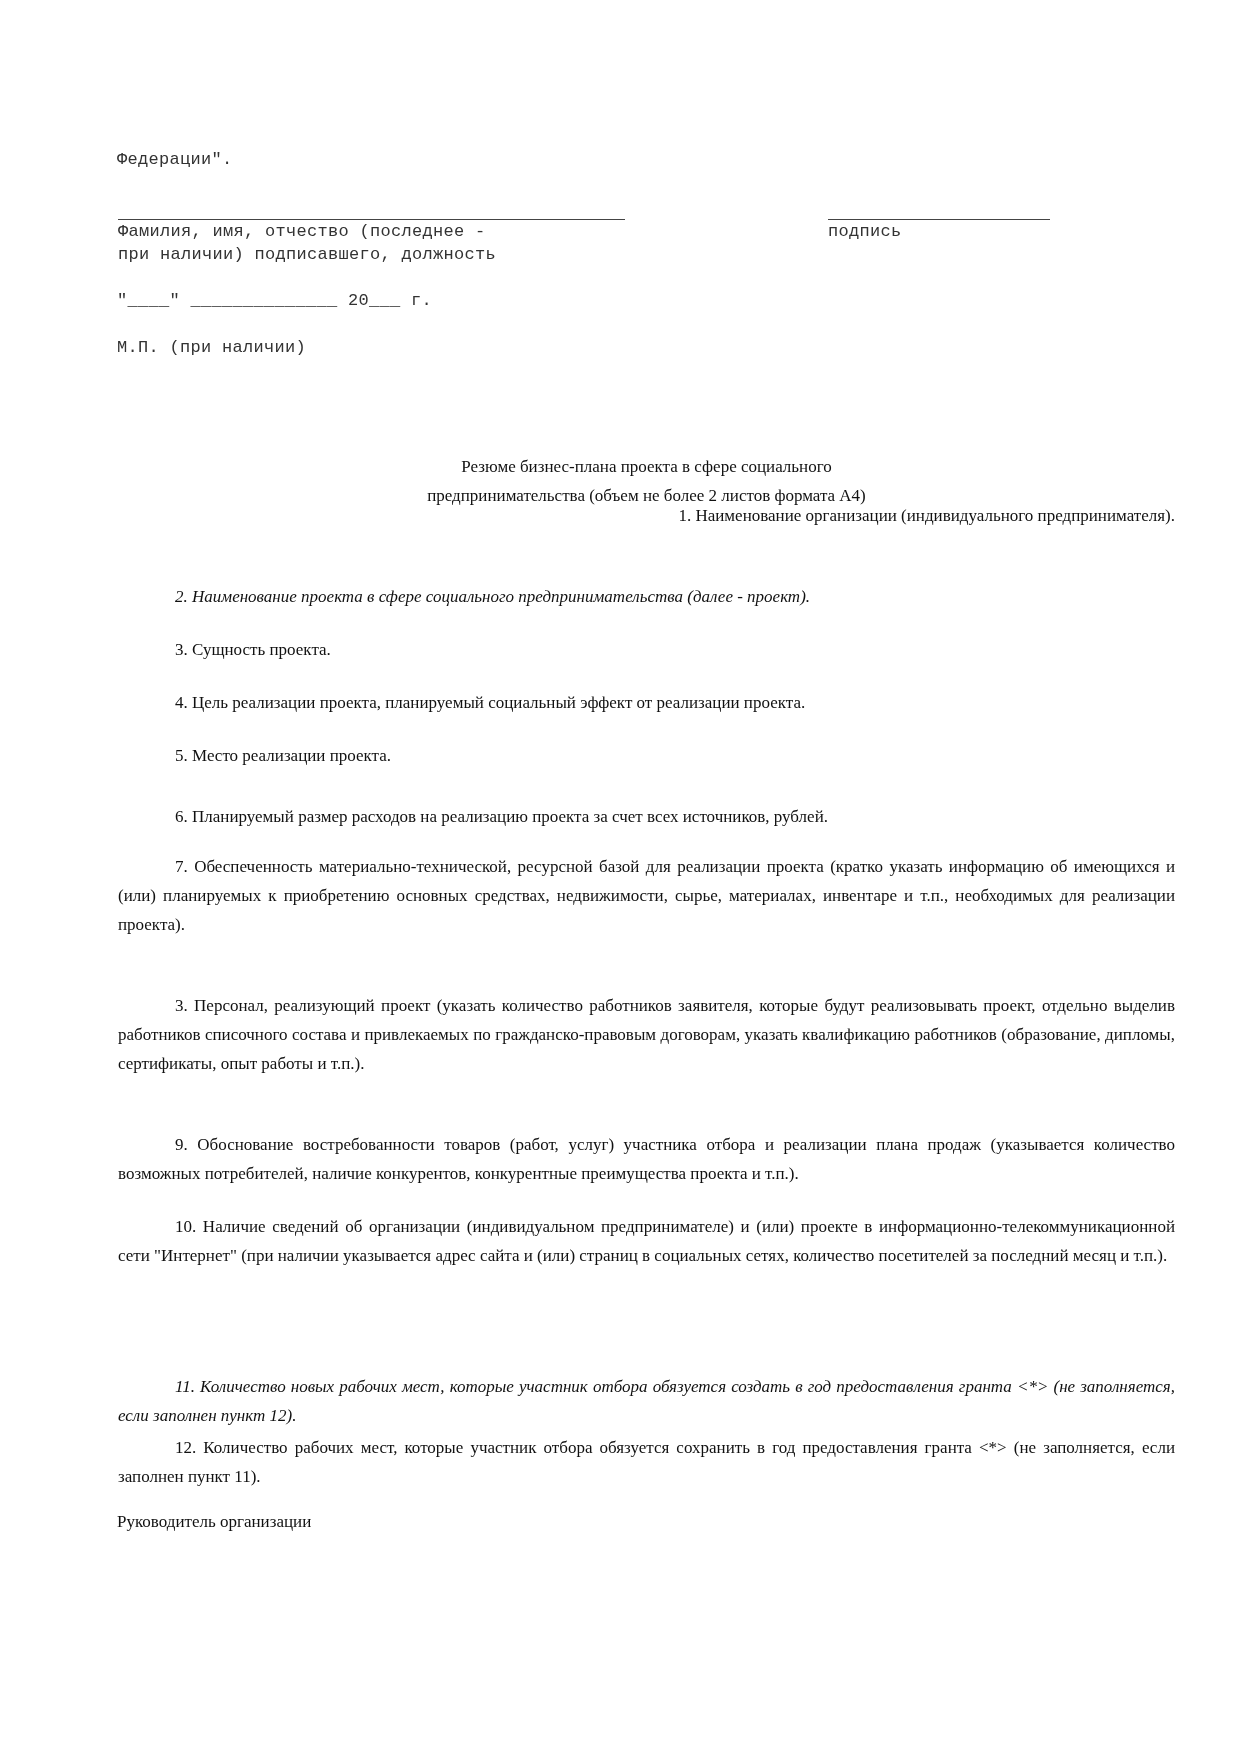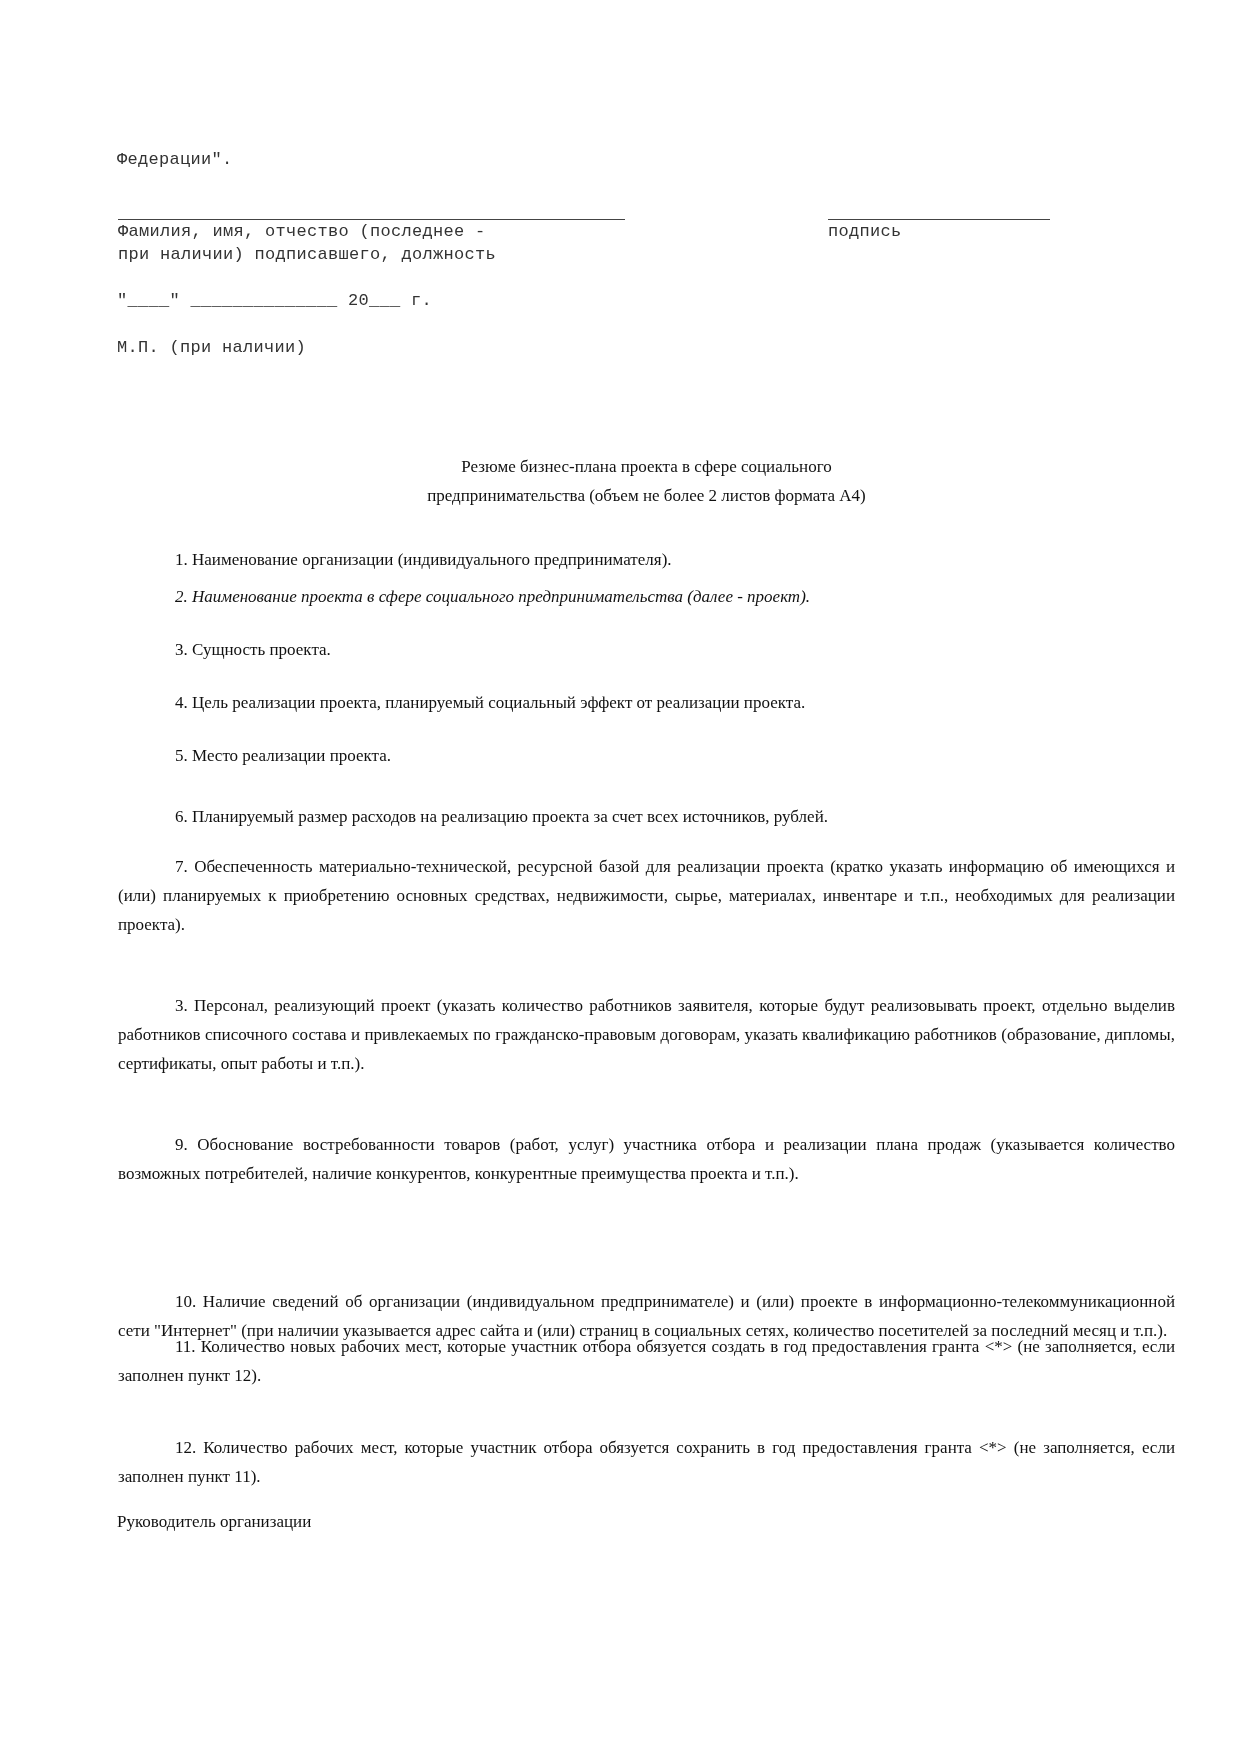--- a/index.html
+++ b/index.html
@@ -27,27 +27,27 @@
 <div class="abs mono center" style="left:828px; top:222px; width:222px;">подпись</div>
 
 <div class="abs mono" style="left:117px; top:291px;">"____" ______________ 20___ г.</div>
 <div class="abs mono" style="left:117px; top:338px;">М.П. (при наличии)</div>
 
 <div class="title serif">
   <div>Резюме бизнес-плана проекта в сфере социального</div>
   <div>предпринимательства (объем не более 2 листов формата А4)</div>
 </div>
 
-<div class="item single serif" style="top:550px;">1. Наименование организации (индивидуального предпринимателя).</div>
+<div class="item single serif" style="top:506px;text-align:right;">1. Наименование организации (индивидуального предпринимателя).</div>
 <div class="item single serif" style="top:587px;font-style:italic;">2. Наименование проекта в сфере социального предпринимательства (далее - проект).</div>
 <div class="item single serif" style="top:640px;">3. Сущность проекта.</div>
 <div class="item single serif" style="top:693px;">4. Цель реализации проекта, планируемый социальный эффект от реализации проекта.</div>
 <div class="item single serif" style="top:746px;">5. Место реализации проекта.</div>
 <div class="item single serif" style="top:799px;margin-top:8px;">6. Планируемый размер расходов на реализацию проекта за счет всех источников, рублей.</div>
 
 <div class="item para serif" style="top:852px;">7. Обеспеченность материально-технической, ресурсной базой для реализации проекта (кратко указать информацию об имеющихся и (или) планируемых к приобретению основных средствах, недвижимости, сырье, материалах, инвентаре и т.п., необходимых для реализации проекта).</div>
 <div class="item para serif" style="top:991px;">3. Персонал, реализующий проект (указать количество работников заявителя, которые будут реализовывать проект, отдельно выделив работников списочного состава и привлекаемых по гражданско-правовым договорам, указать квалификацию работников (образование, дипломы, сертификаты, опыт работы и т.п.).</div>
 <div class="item para serif" style="top:1130px;">9. Обоснование востребованности товаров (работ, услуг) участника отбора и реализации плана продаж (указывается количество возможных потребителей, наличие конкурентов, конкурентные преимущества проекта и т.п.).</div>
-<div class="item para serif" style="top:1287px;font-family:Liberation Serif, serif;">10. Наличие сведений об организации (индивидуальном предпринимателе) и (или) проекте в информационно-телекоммуникационной сети "Интернет" (при наличии указывается адрес сайта и (или) страниц в социальных сетях, количество посетителей за последний месяц и т.п.).</div>
-<div class="item para serif" style="top:1332px;">11. Количество новых рабочих мест, которые участник отбора обязуется создать в год предоставления гранта &lt;*&gt; (не заполняется, если заполнен пункт 12).</div>
+<div class="item para serif" style="top:1212px;font-family:Liberation Serif, serif;">10. Наличие сведений об организации (индивидуальном предпринимателе) и (или) проекте в информационно-телекоммуникационной сети "Интернет" (при наличии указывается адрес сайта и (или) страниц в социальных сетях, количество посетителей за последний месяц и т.п.).</div>
+<div class="item para serif" style="top:1372px;font-style:italic;">11. Количество новых рабочих мест, которые участник отбора обязуется создать в год предоставления гранта &lt;*&gt; (не заполняется, если заполнен пункт 12).</div>
 <div class="item para serif" style="top:1433px;">12. Количество рабочих мест, которые участник отбора обязуется сохранить в год предоставления гранта &lt;*&gt; (не заполняется, если заполнен пункт 11).</div>
 
 <div class="abs serif" style="left:117px; top:1512px;">Руководитель организации</div>
 
 </body></html>

